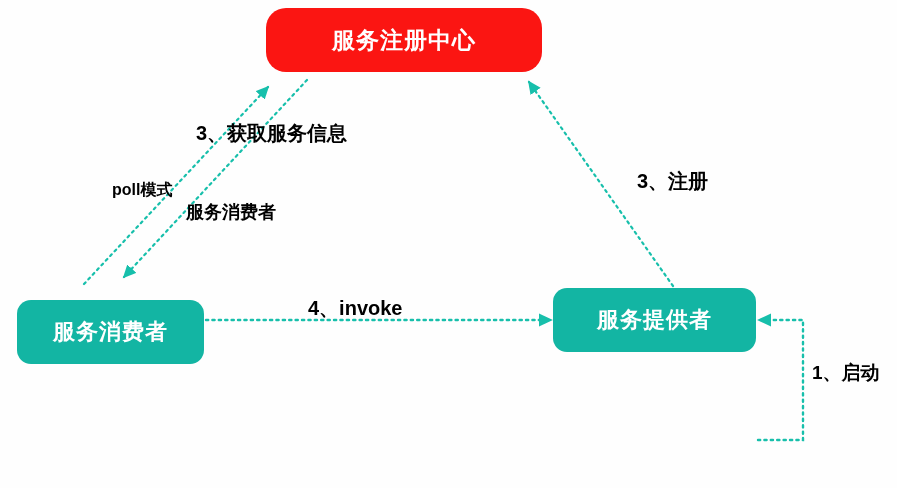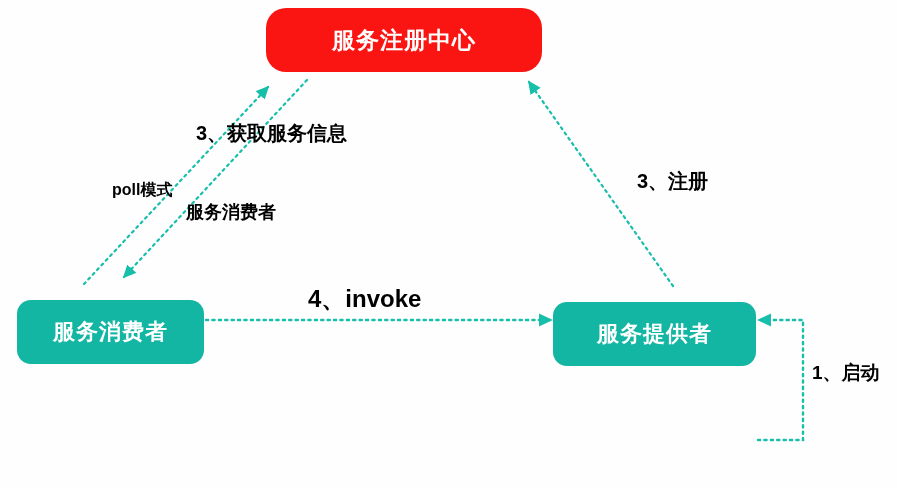--- a/index.html
+++ b/index.html
@@ -53,42 +53,41 @@
     background: #13b5a3;
     font-size: 22px;
   }
   .node-provider {
     left: 553px;
     top: 288px;
     width: 203px;
     height: 64px;
     background: #13b5a3;
     font-size: 22px;
-    margin-top: 14px;
   }
   .node-container {
     left: 553px;
     top: 393px;
     width: 203px;
     height: 62px;
     background: #13b5a3;
     font-size: 22px;
   }
   .edge-label {
     position: absolute;
     color: #000000;
     white-space: nowrap;
     z-index: 3;
     font-weight: bold;
   }
   .lbl-fetch   { left: 196px; top: 120px; font-size: 20px; }
   .lbl-poll    { left: 112px;  top: 180px; font-size: 16px; }
   .lbl-push    { left: 186px; top: 200px; font-size: 18px; }
   .lbl-register{ left: 637px; top: 168px; font-size: 20px; }
-  .lbl-invoke  { left: 308px; top: 283px; font-size: 24px; }
+  .lbl-invoke  { left: 308px; top: 295px; font-size: 20px; }
   .lbl-start   { left: 812px; top: 360px; font-size: 19px; text-align: center; }
 </style>
 </head>
 <body>
 
 <div id="canvas">
 
   <svg id="edges" viewBox="0 0 897 488" xmlns="http://www.w3.org/2000/svg">
     <defs>
       <marker id="ah" markerWidth="7" markerHeight="7" refX="5.2" refY="3" orient="auto" markerUnits="strokeWidth">

